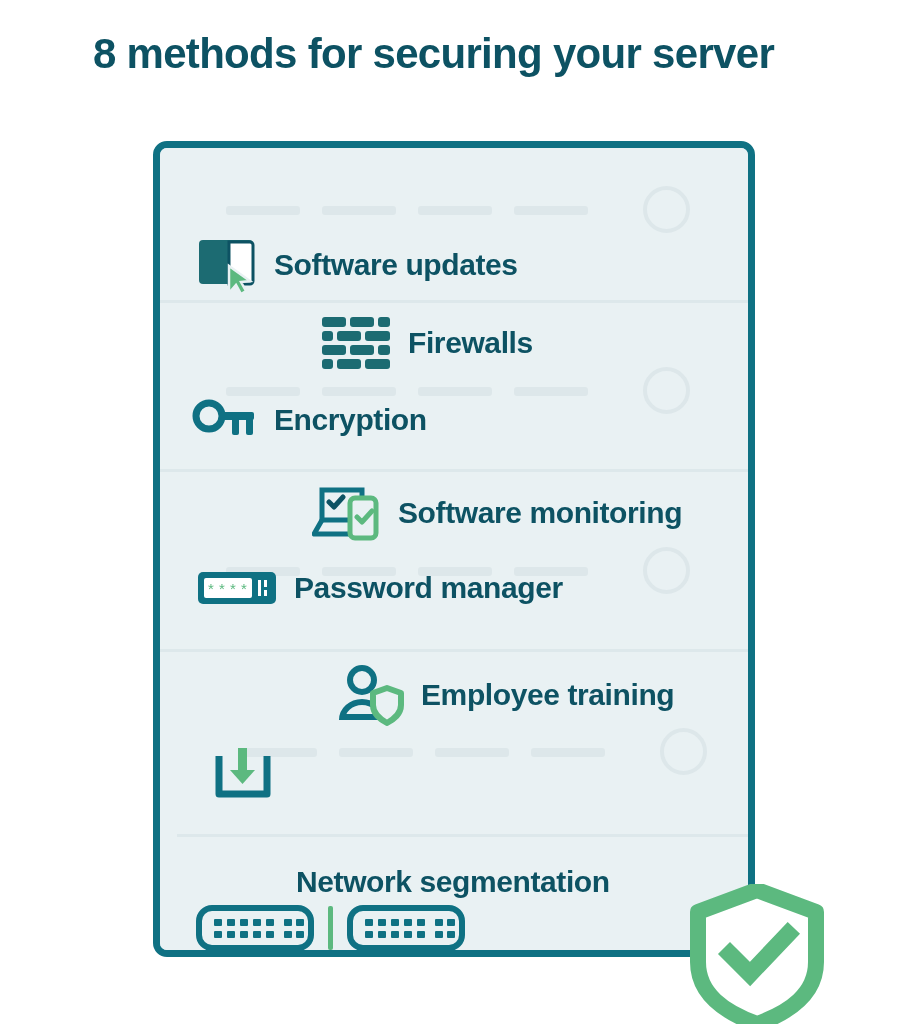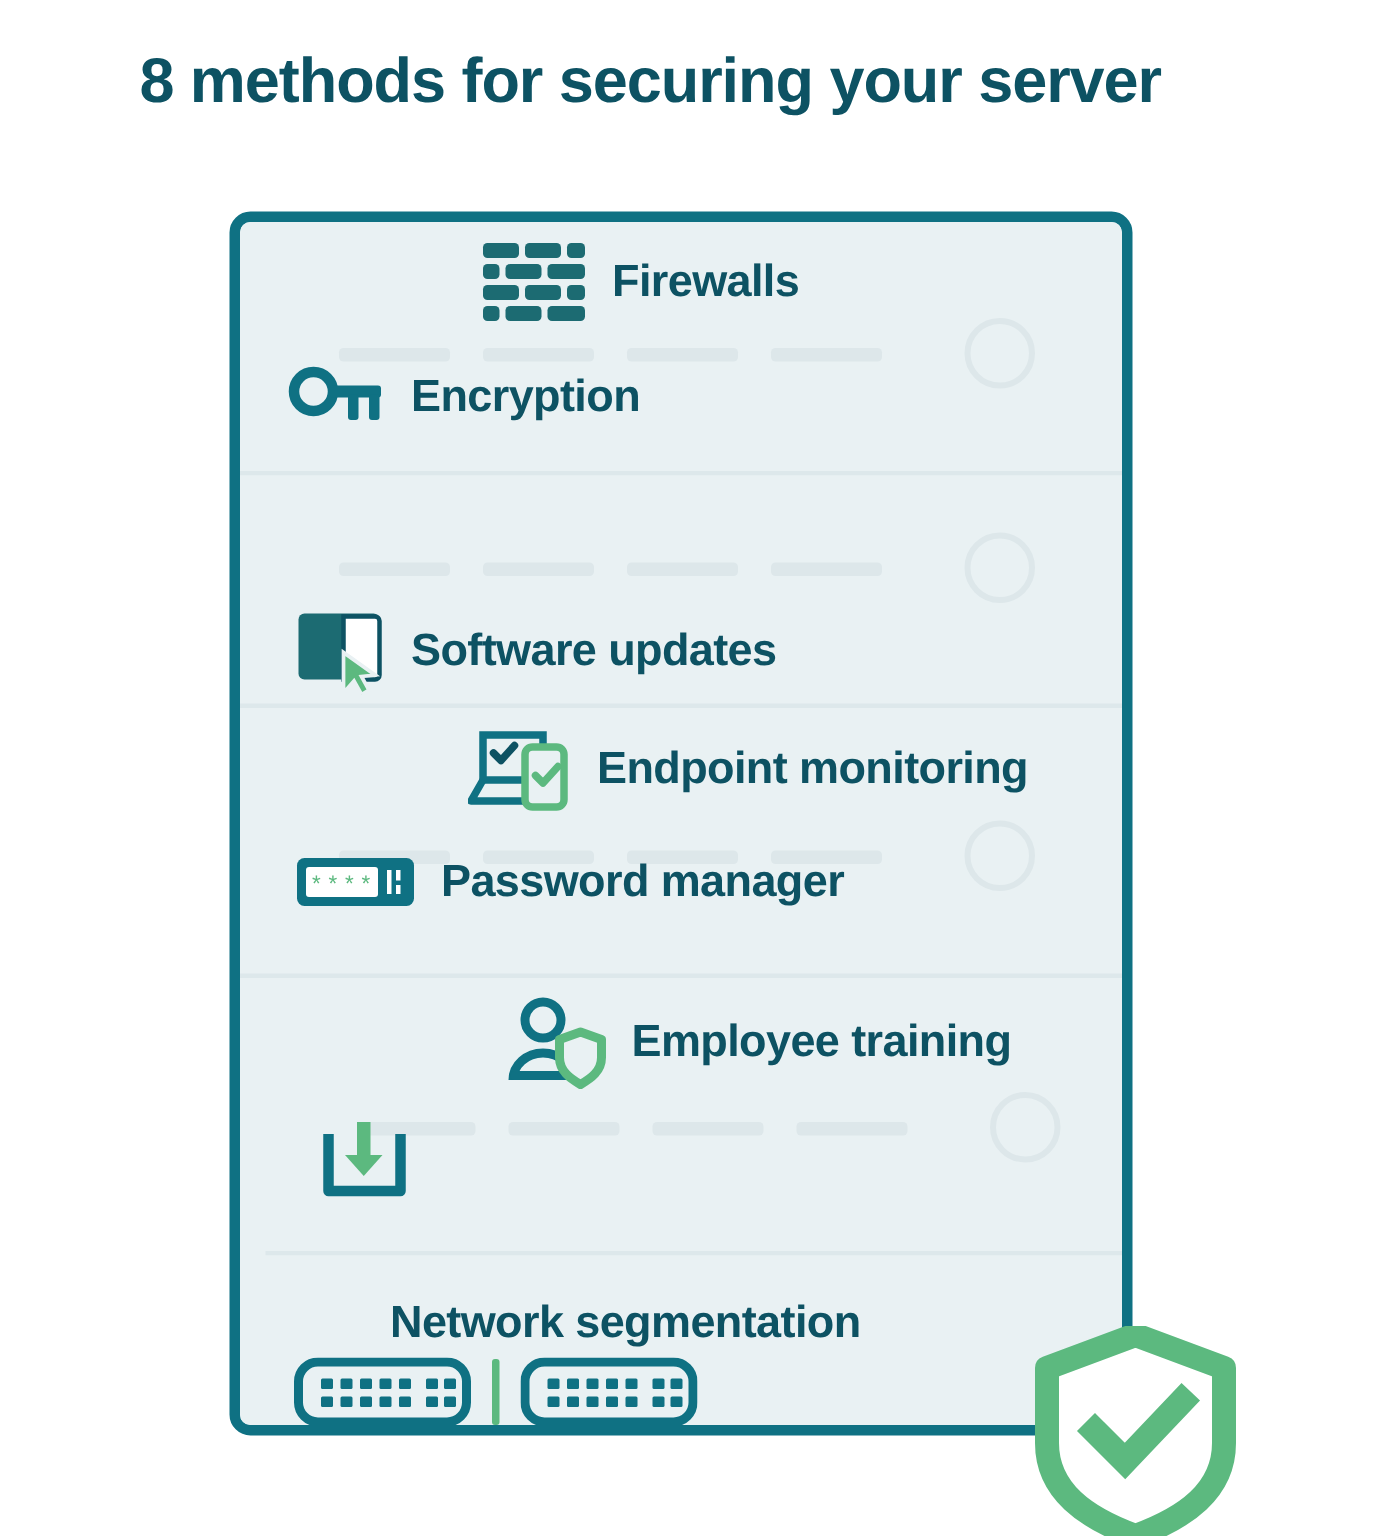--- a/index.html
+++ b/index.html
@@ -109,35 +109,57 @@
 
   
   .m-software   { left: 36px;  top: 88px; }
   .m-firewalls  { left: 160px; top: 12px; }
   .m-encryption { left: 32px;  top: 96px; }
   .m-endpoint   { left: 152px; top: 12px; }
   .m-password   { left: 36px;  top: 96px; }
   .m-employee   { left: 160px; top: 12px; }
   .m-limit      { left: 36px;  top: 96px; }
   .m-network    { left: 36px;  top: 28px; flex-direction: column; align-items: flex-start; gap: 6px; }
-  .m-network .method-label { margin-left: 64px; }
+  .m-network .method-label { margin-left: 100px; }
   .net-icons { display: flex; align-items: center; gap: 14px; }
   .net-divider {
     width: 5px;
     height: 44px;
     background: #5cb97f;
     border-radius: 2px;
   }
 </style>
 </head>
 <body>
 
 <div class="title">8 methods for securing your server</div>
 
 <div class="rack">
+
+  <div class="unit" style="height:155px;">
+    <div class="vents">
+      <span class="vent"></span>
+      <span class="vent"></span>
+      <span class="vent"></span>
+      <span class="vent"></span>
+    </div>
+    <div class="status-light"></div>
+
+    <div class="method m-software">
+      <span class="icon-box">
+        <svg width="62" height="58" viewBox="0 0 62 58">
+          <rect x="3" y="4" width="54" height="44" rx="4" fill="#1c6b72"></rect>
+          <path d="M33 6 h21 a3 3 0 0 1 3 3 v36 a3 3 0 0 1 -3 3 h-21 z" fill="#ffffff"></path>
+          <path d="M33 6 h21 a3 3 0 0 1 3 3 v36 a3 3 0 0 1 -3 3 h-21 z" fill="none" stroke="#0d5263" stroke-width="3"></path>
+          <path d="M33 30 L33 57 L40 49 L45 58 L50 55 L45 46 L54 45 Z" fill="#5cb97f" stroke="#e9f1f3" stroke-width="2.5"></path>
+        </svg>
+      </span>
+      <span class="method-label">Software updates</span>
+    </div>
+  </div>
 
   <div class="unit" style="height:169px;">
     <div class="vents" style="top:84px;">
       <span class="vent"></span>
       <span class="vent"></span>
       <span class="vent"></span>
       <span class="vent"></span>
     </div>
     <div class="status-light" style="top:64px;"></div>
 
@@ -169,62 +191,40 @@
           <circle cx="17" cy="17" r="13" fill="none" stroke="#0f7183" stroke-width="7"></circle>
           <rect x="28" y="13" width="34" height="8" rx="2" fill="#0f7183"></rect>
           <rect x="40" y="19" width="7" height="17" rx="2" fill="#0f7183"></rect>
           <rect x="54" y="19" width="7" height="17" rx="2" fill="#0f7183"></rect>
         </svg>
       </span>
       <span class="method-label">Encryption</span>
     </div>
   </div>
 
-  <div class="unit" style="height:155px;">
-    <div class="vents">
-      <span class="vent"></span>
-      <span class="vent"></span>
-      <span class="vent"></span>
-      <span class="vent"></span>
-    </div>
-    <div class="status-light"></div>
-
-    <div class="method m-software">
-      <span class="icon-box">
-        <svg width="62" height="58" viewBox="0 0 62 58">
-          <rect x="3" y="4" width="54" height="44" rx="4" fill="#1c6b72"></rect>
-          <path d="M33 6 h21 a3 3 0 0 1 3 3 v36 a3 3 0 0 1 -3 3 h-21 z" fill="#ffffff"></path>
-          <path d="M33 6 h21 a3 3 0 0 1 3 3 v36 a3 3 0 0 1 -3 3 h-21 z" fill="none" stroke="#0d5263" stroke-width="3"></path>
-          <path d="M33 30 L33 57 L40 49 L45 58 L50 55 L45 46 L54 45 Z" fill="#5cb97f" stroke="#e9f1f3" stroke-width="2.5"></path>
-        </svg>
-      </span>
-      <span class="method-label">Software updates</span>
-    </div>
-  </div>
-
   <div class="unit" style="height:180px;">
     <div class="vents" style="top:95px;">
       <span class="vent"></span>
       <span class="vent"></span>
       <span class="vent"></span>
       <span class="vent"></span>
     </div>
     <div class="status-light" style="top:75px;"></div>
 
     <div class="method m-endpoint">
       <span class="icon-box">
         <svg width="70" height="58" viewBox="0 0 70 58">
           <path d="M10 6 h40 v30 h-40 z" fill="none" stroke="#0f7183" stroke-width="5"></path>
           <path d="M10 36 L2 50 h56 v-6" fill="none" stroke="#0f7183" stroke-width="5" stroke-linejoin="round"></path>
           <path d="M17 18 l5 5 l9 -10" fill="none" stroke="#0d5263" stroke-width="5" stroke-linecap="round" stroke-linejoin="round"></path>
           <rect x="38" y="14" width="26" height="40" rx="5" fill="#e9f1f3" stroke="#5cb97f" stroke-width="5"></rect>
           <path d="M45 33 l5 5 l10 -11" fill="none" stroke="#5cb97f" stroke-width="5" stroke-linecap="round" stroke-linejoin="round"></path>
         </svg>
       </span>
-      <span class="method-label">Endpoint monitoring</span>
+      <span class="method-label">Software monitoring</span>
     </div>
 
     <div class="method m-password">
       <span class="icon-box">
         <svg width="82" height="40" viewBox="0 0 82 40">
           <rect x="2" y="4" width="78" height="32" rx="5" fill="#0f7183"></rect>
           <rect x="8" y="10" width="48" height="20" rx="2" fill="#ffffff"></rect>
           <g fill="#5cb97f" font-size="15" font-family="Liberation Sans, sans-serif">
             <text x="12" y="26">*</text>
             <text x="23" y="26">*</text>

